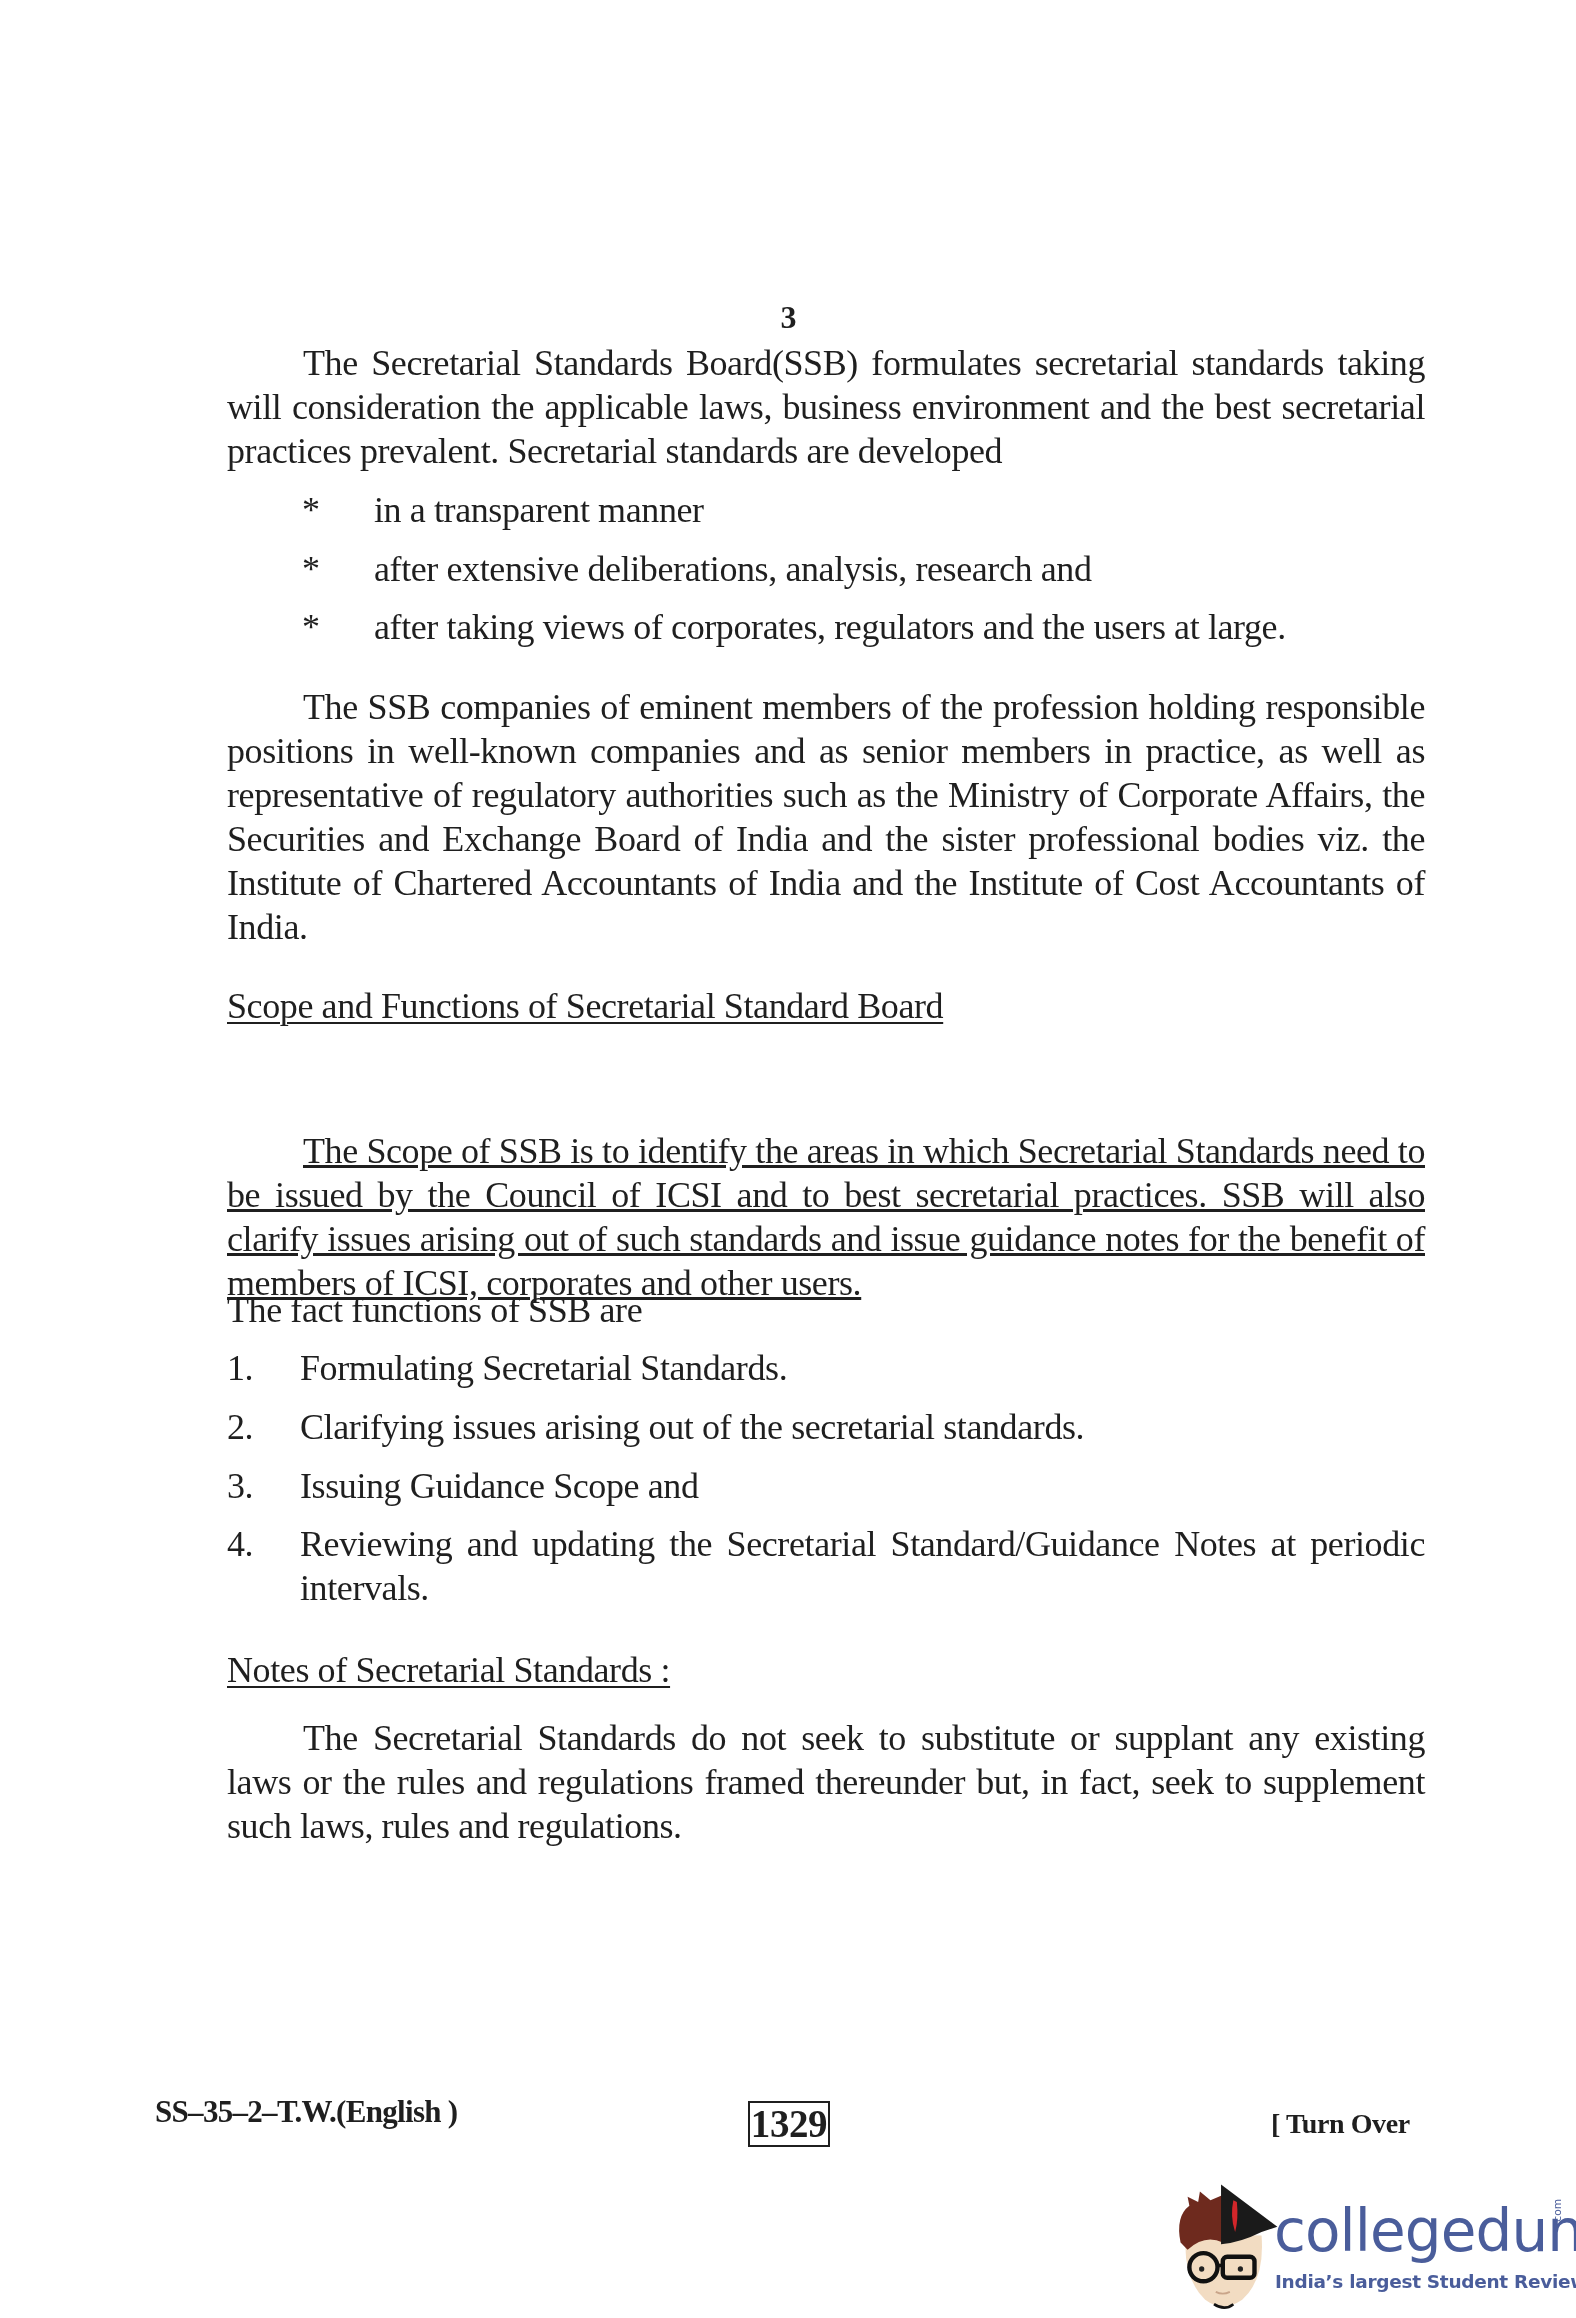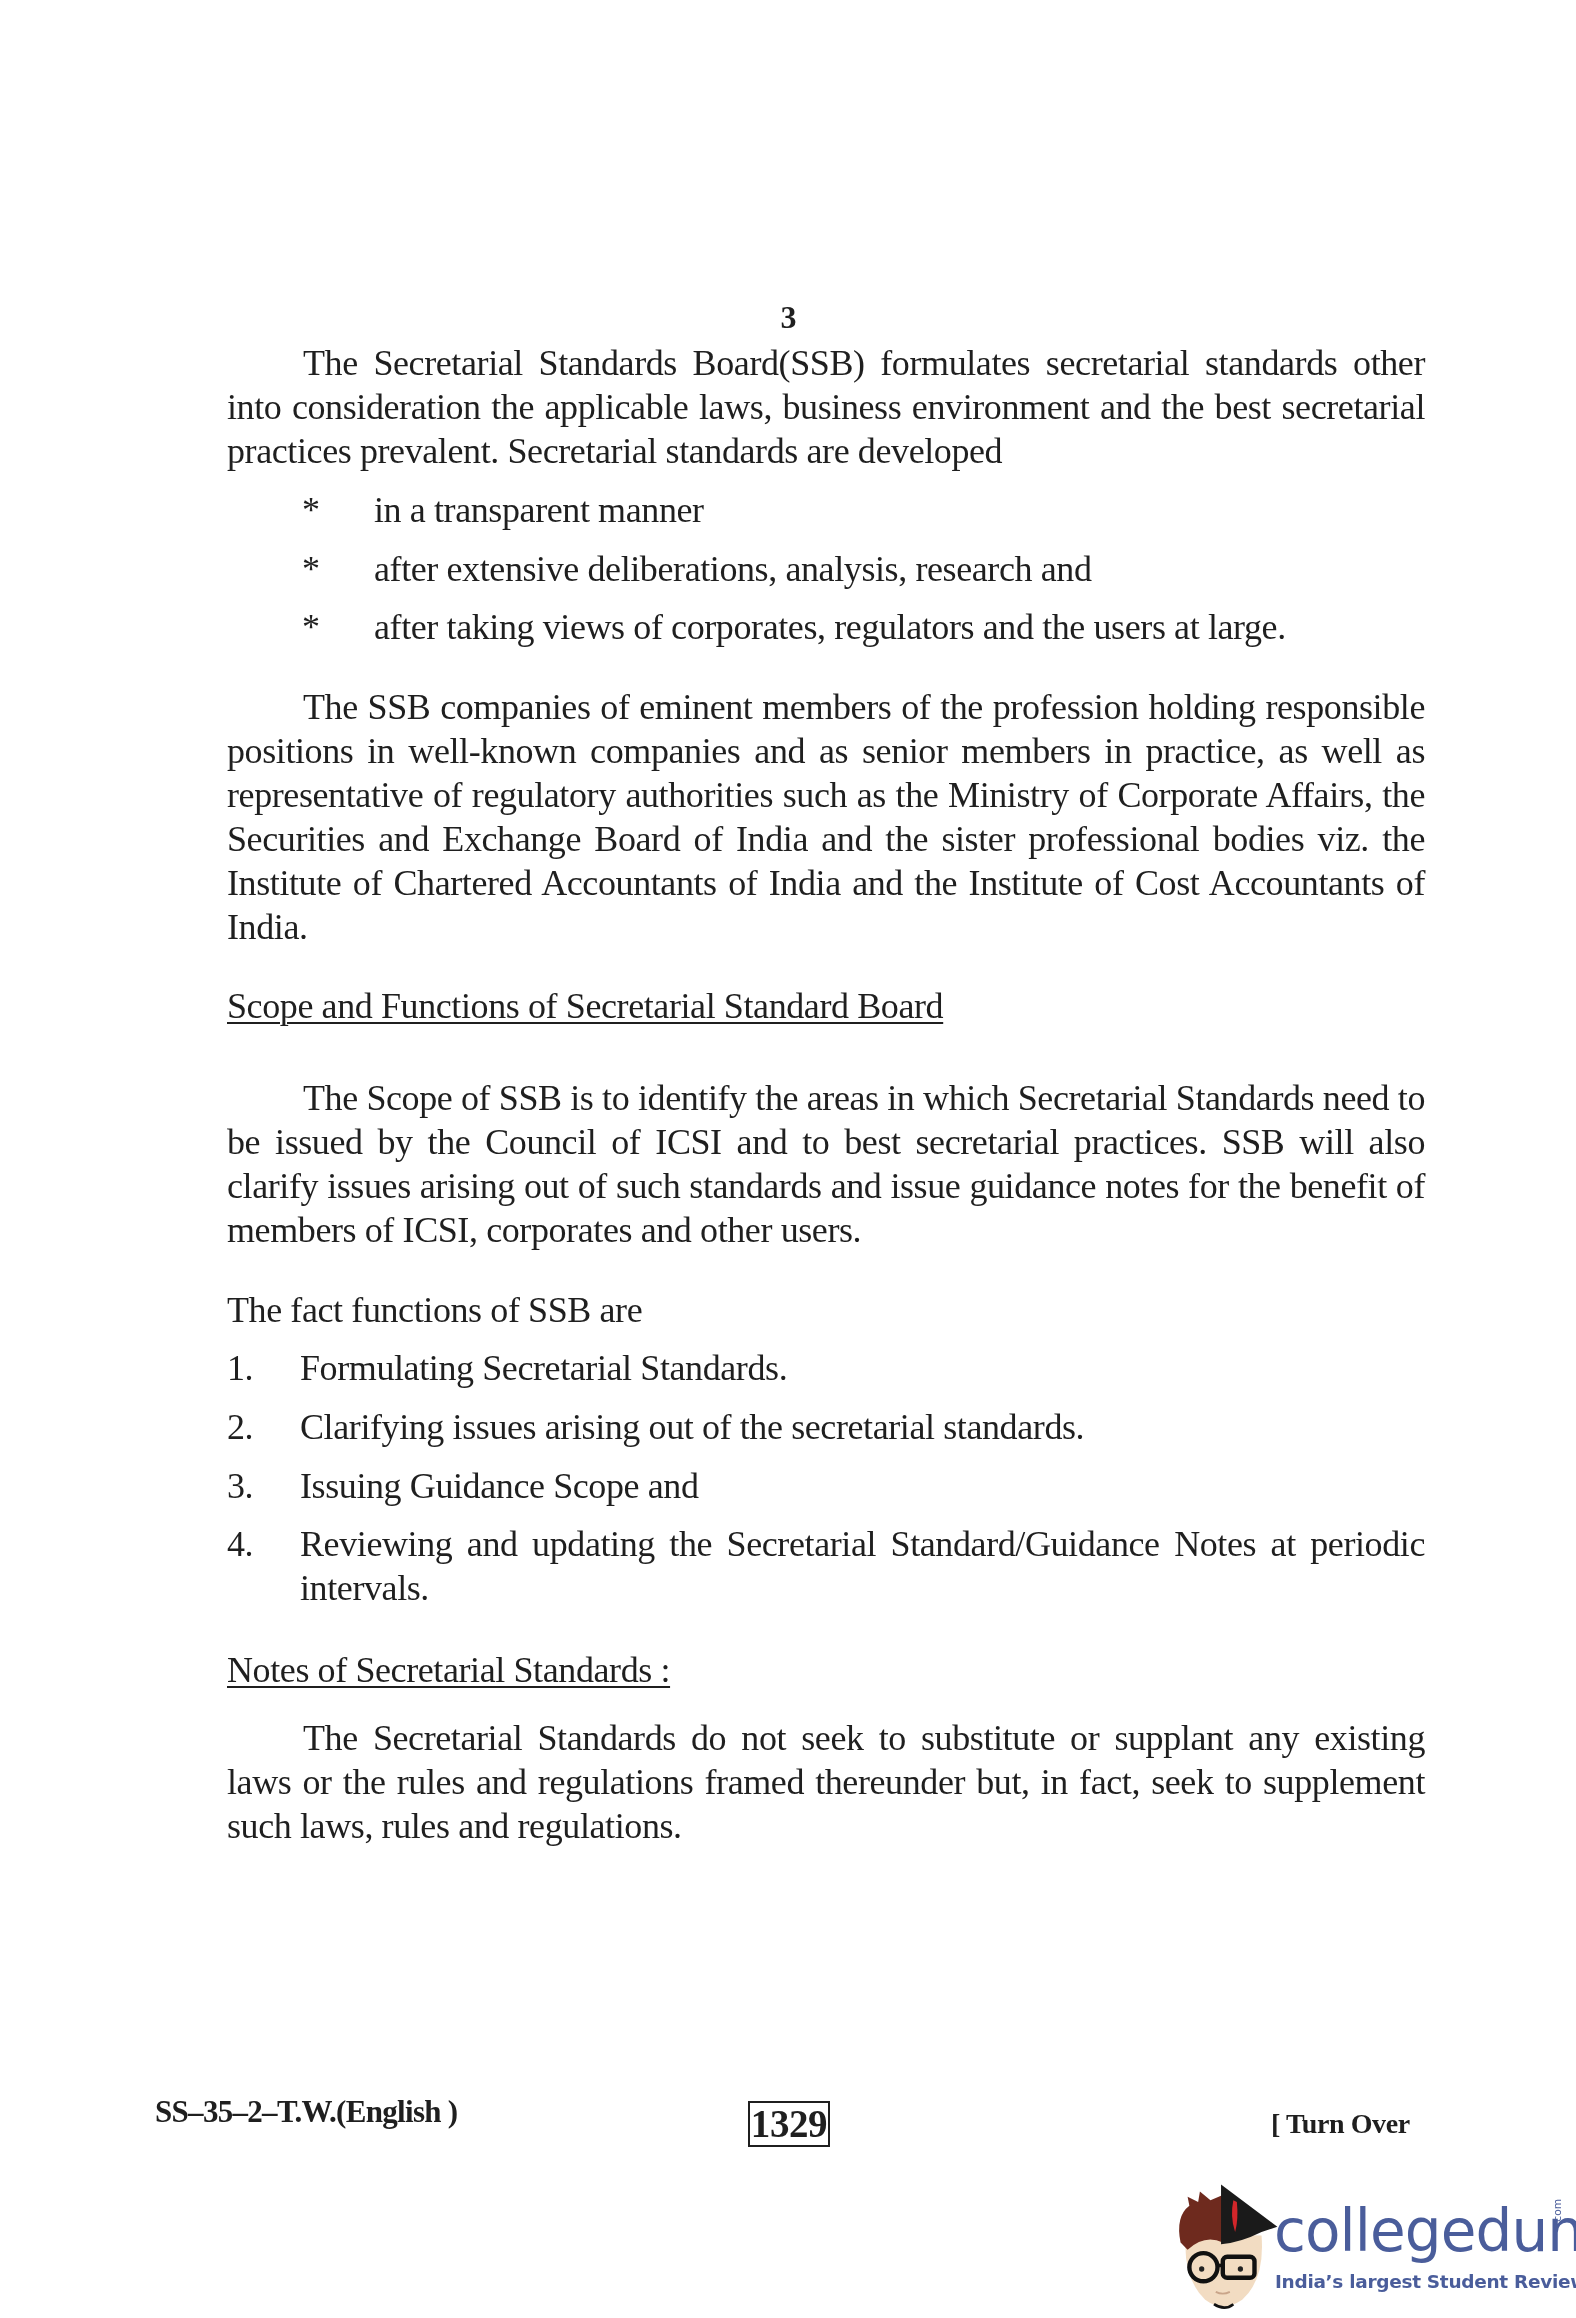--- a/index.html
+++ b/index.html
@@ -23,40 +23,40 @@
   .logo-word { position: absolute; left: 104px; top: 19.4px; font-family: "DejaVu Sans", sans-serif; font-size: 58px; line-height: 62px; color: #4a5d9b; letter-spacing: -0.9px; white-space: nowrap; }
   .logo-com { position: absolute; left: 381px; top: 44px; font-family: "DejaVu Sans", sans-serif; font-size: 10.6px; color: #4a5d9b; transform: rotate(-90deg); transform-origin: left top; }
   .logo-tag { position: absolute; left: 105px; top: 88px; font-family: "DejaVu Sans", sans-serif; font-size: 18.5px; line-height: 25px; color: #4a5d9b; font-weight: bold; white-space: nowrap; letter-spacing: -0.3px; }
   .logo-face { position: absolute; left: 0; top: 0; width: 110px; height: 132px; }
 </style>
 </head>
 <body>
 
 <div class="abs page-num">3</div>
 
-<div class="abs para body-text" style="top:341px;"><span class="indent"></span><span>The Secretarial Standards Board(SSB) formulates secretarial standards other into consideration the applicable laws, business environment and the best secretarial practices prevalent. Secretarial standards are developed</span></div>
+<div class="abs para body-text" style="top:341px;"><span class="indent"></span><span>The Secretarial Standards Board(SSB) formulates secretarial standards taking will consideration the applicable laws, business environment and the best secretarial practices prevalent. Secretarial standards are developed</span></div>
 
 <div class="bullet-row body-text" style="top:488px;">
   <span class="bullet-mark">*</span>
   <span class="bullet-text">in a transparent manner</span>
 </div>
 <div class="bullet-row body-text" style="top:547px;">
   <span class="bullet-mark">*</span>
   <span class="bullet-text">after extensive deliberations, analysis, research and</span>
 </div>
 <div class="bullet-row body-text" style="top:605px;">
   <span class="bullet-mark">*</span>
   <span class="bullet-text">after taking views of corporates, regulators and the users at large.</span>
 </div>
 
 <div class="abs para body-text" style="top:685px;"><span class="indent"></span><span>The SSB companies of eminent members of the profession holding responsible positions in well-known companies and as senior members in practice, as well as representative of regulatory authorities such as the Ministry of Corporate Affairs, the Securities and Exchange Board of India and the sister professional bodies viz. the Institute of Chartered Accountants of India and the Institute of Cost Accountants of India.</span></div>
 
 <div class="abs heading body-text" style="top:984px;">Scope and Functions of Secretarial Standard Board</div>
 
-<div class="abs para body-text" style="top:1076px;"><span class="indent"></span><span>The Scope of SSB is to identify the areas in which Secretarial Standards need to be issued by the Council of ICSI and to best secretarial practices. SSB will also clarify issues arising out of such standards and issue guidance notes for the benefit of members of ICSI, corporates and other users.</span></div>
+<div class="abs para body-text" style="top:1129px;text-decoration:underline;"><span class="indent"></span><span>The Scope of SSB is to identify the areas in which Secretarial Standards need to be issued by the Council of ICSI and to best secretarial practices. SSB will also clarify issues arising out of such standards and issue guidance notes for the benefit of members of ICSI, corporates and other users.</span></div>
 
 <div class="abs body-text" style="left:227px; top:1288px; white-space:nowrap;">The fact functions of SSB are</div>
 
 <div class="list-row body-text" style="top:1346px;">
   <span class="list-num">1.</span>
   <span class="list-text">Formulating Secretarial Standards.</span>
 </div>
 <div class="list-row body-text" style="top:1405px;">
   <span class="list-num">2.</span>
   <span class="list-text">Clarifying issues arising out of the secretarial standards.</span>

